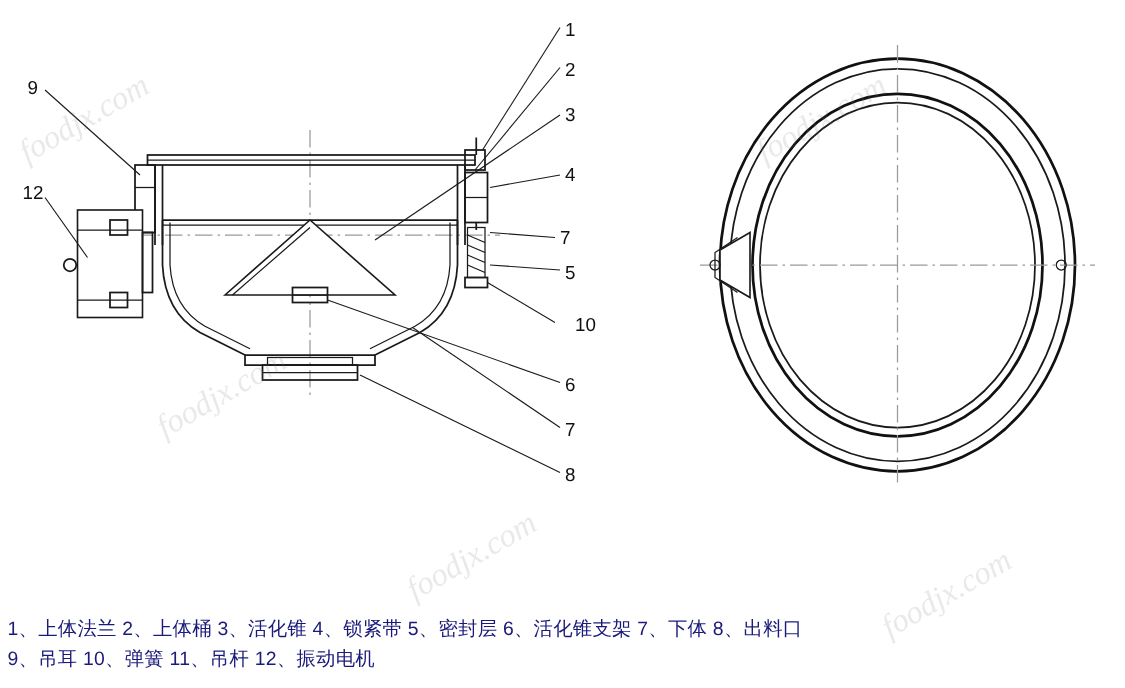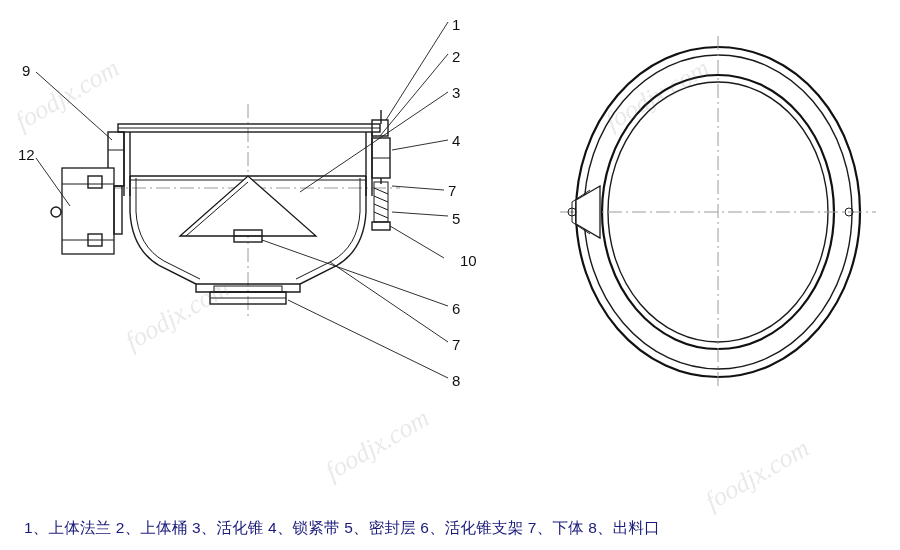--- a/index.html
+++ b/index.html
@@ -29,21 +29,21 @@
   .legend {
     position: absolute;
     left: 0;
     width: 900px;
     bottom: 10px;
     color: #1a1a7a;
     font-size: 15.5px;
     line-height: 1.55;
   }
   .legend-line {
-    padding-left: 24px;
+    padding-left: 6px;
     white-space: nowrap;
     letter-spacing: 0.2px;
   }
   .wm {
     position: absolute;
     color: rgba(120,120,120,0.16);
     font-size: 26px;
     font-family: "Liberation Serif", serif;
     font-style: italic;
     white-space: nowrap;
@@ -206,15 +206,16 @@
     <div class="callout-label" style="left:448px; top:252px;margin-left:12px;">10</div>
     <div class="callout-label" style="left:452px; top:300px;">6</div>
     <div class="callout-label" style="left:452px; top:336px;">7</div>
     <div class="callout-label" style="left:452px; top:372px;">8</div>
     <div class="callout-label" style="left:22px;  top:62px;">9</div>
     <div class="callout-label" style="left:18px;  top:146px;text-align:right;">12</div>
   </div>
 
   <div class="legend">
     <div class="legend-line">1、上体法兰  2、上体桶  3、活化锥  4、锁紧带  5、密封层  6、活化锥支架  7、下体  8、出料口</div>
+    <div class="legend-line">9、吊耳  10、弹簧  11、吊杆  12、振动电机</div>
   </div>
 
 </div>
 
 </body></html>

